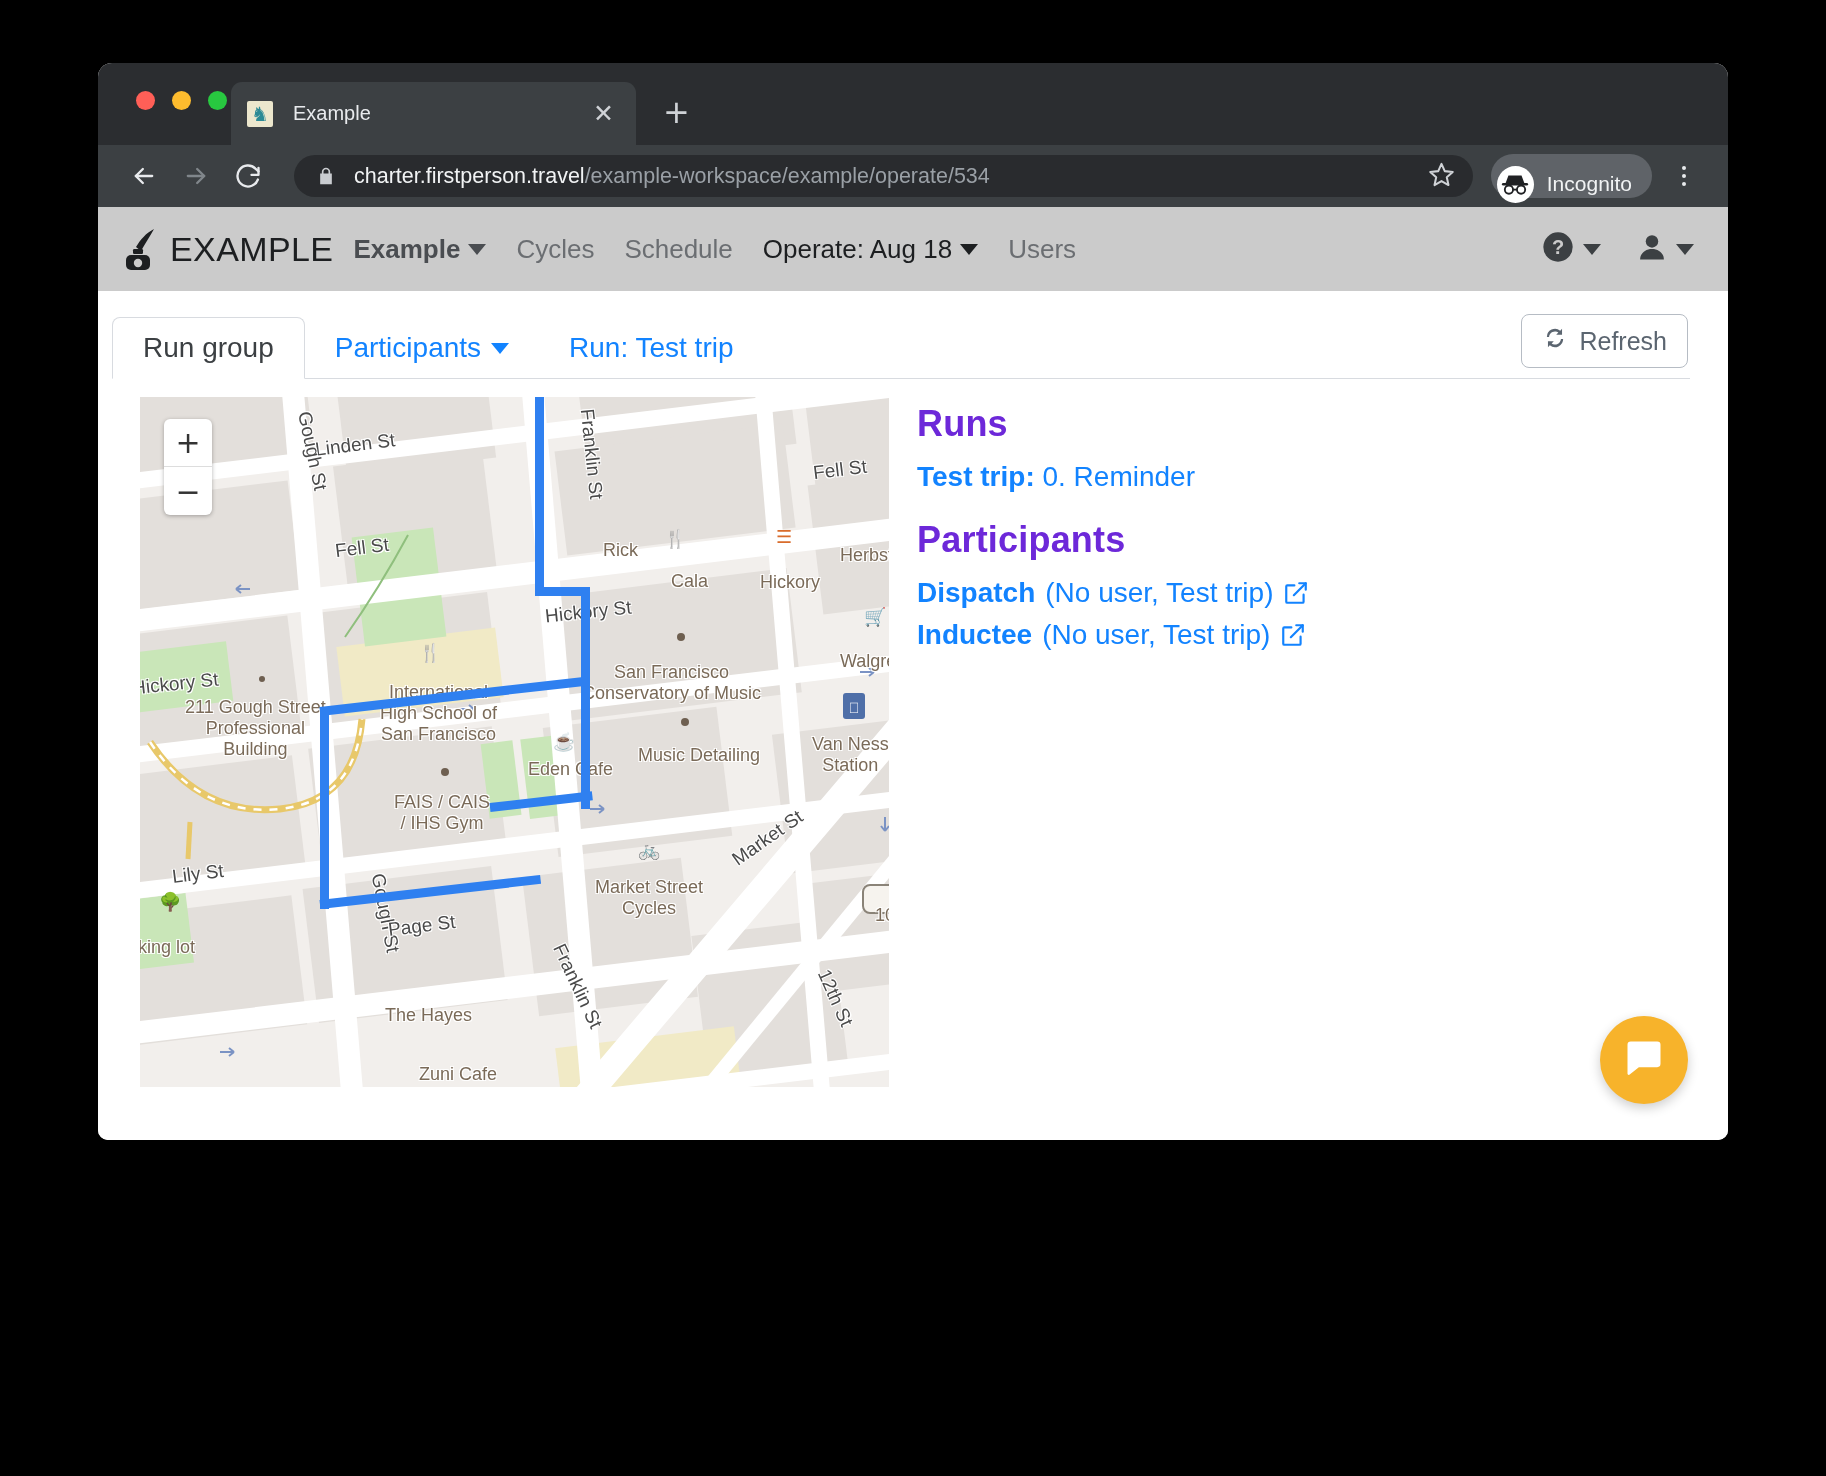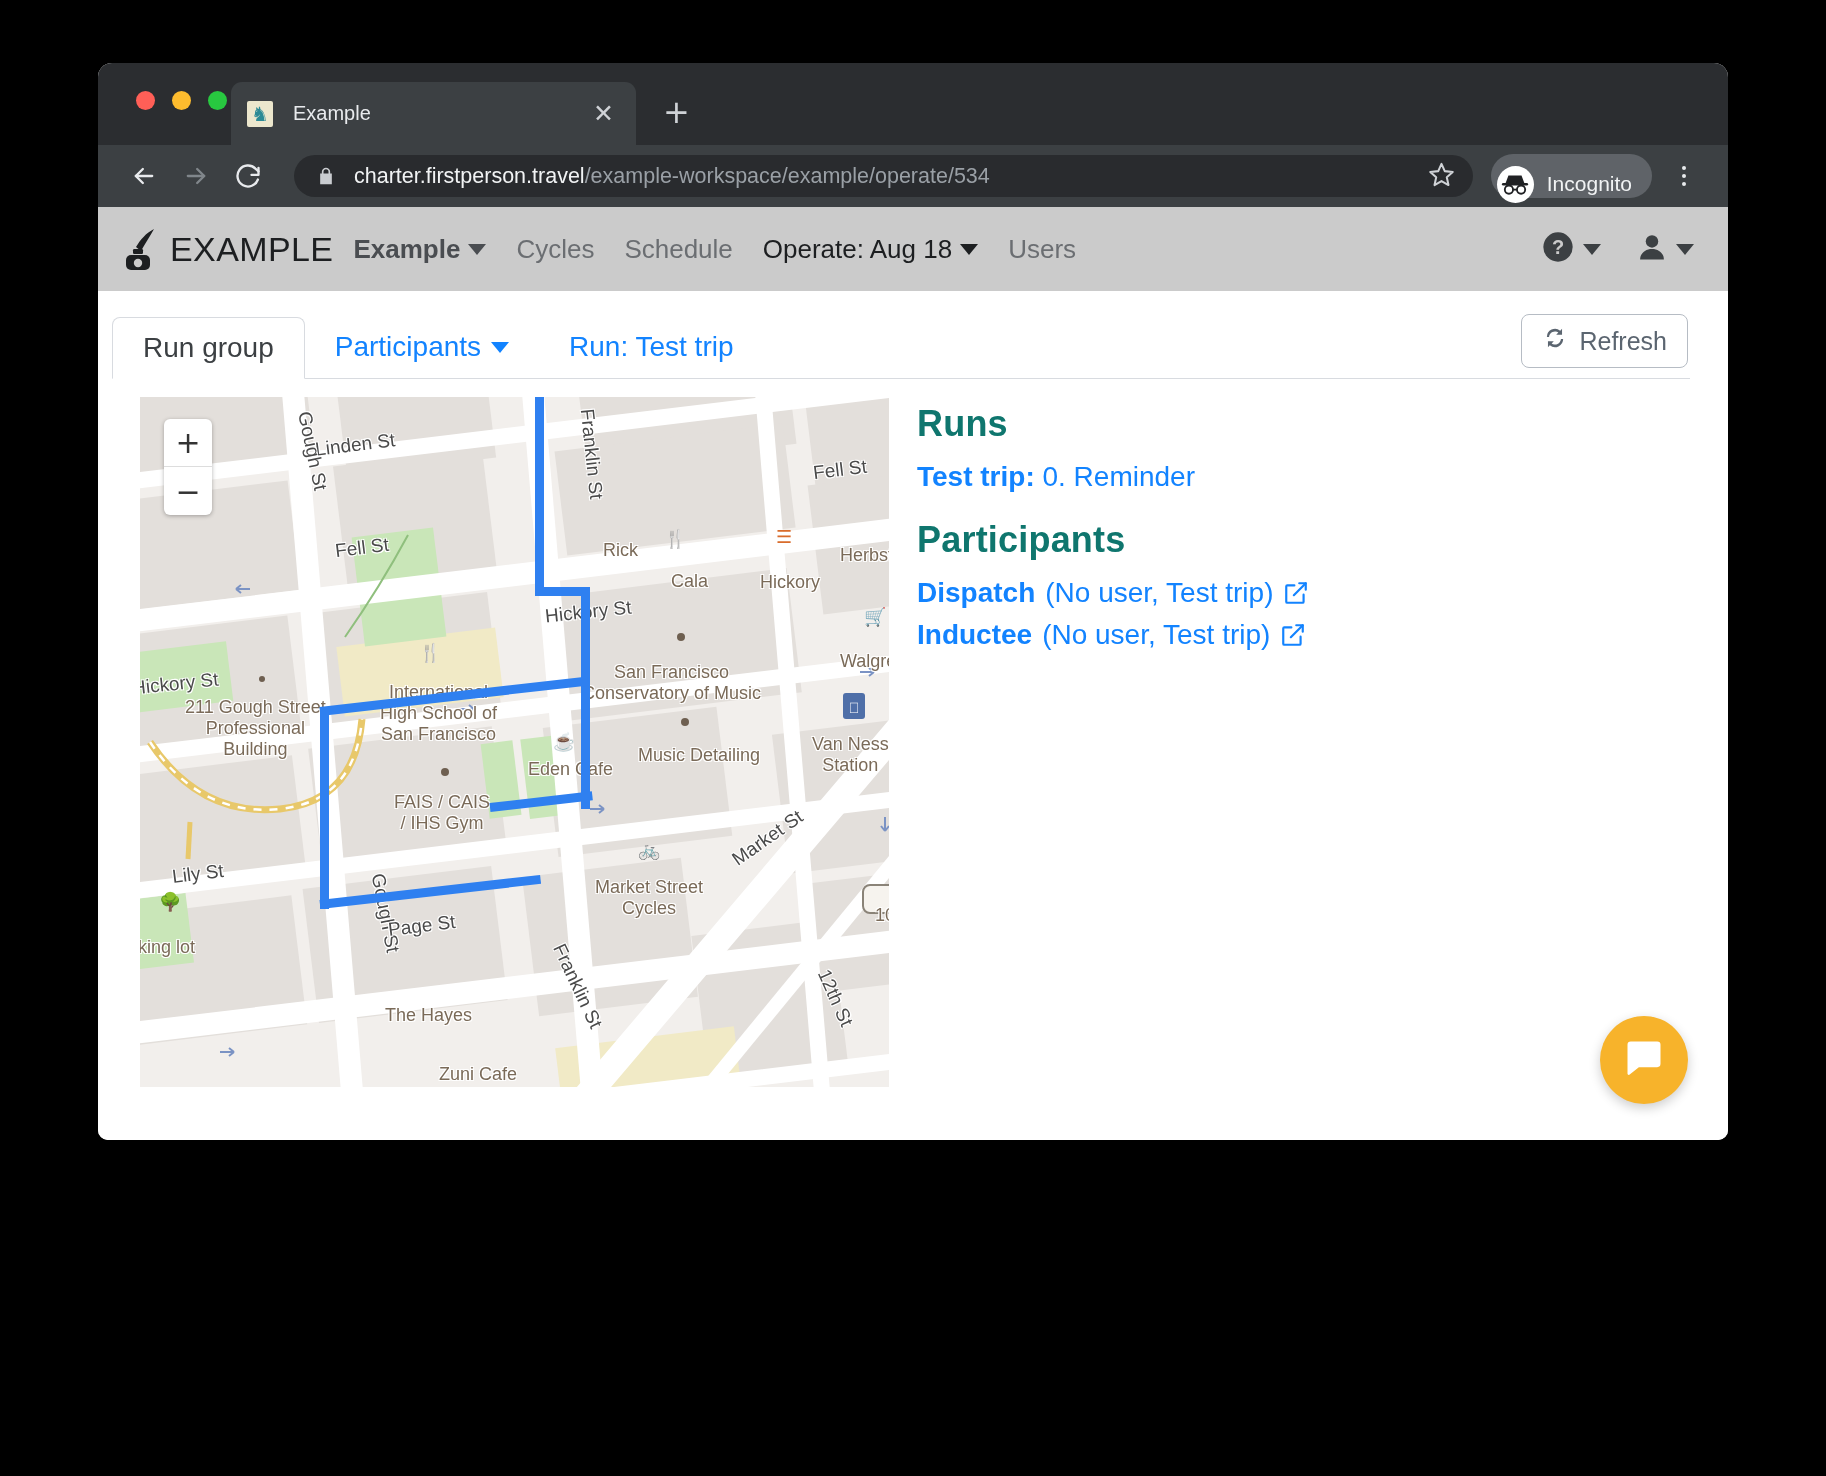--- a/index.html
+++ b/index.html
@@ -156,21 +156,21 @@
     border-right: 9px solid transparent;
     border-top: 11px solid currentColor;
     display: inline-block;
   }
   .nav-right { margin-left: auto; display: flex; align-items: center; gap: 36px; }
   .icon-btn { display: flex; align-items: center; gap: 9px; cursor: pointer; color: #3c4043; }
 
   
   .page { background: #fff; height: calc(100% - 82px - 62px - 84px); padding: 0; }
   .tabs-row {
-    display: flex; align-items: flex-end;
+    display: flex; align-items: flex-start;
     margin: 26px 38px 0 14px;
     border-bottom: 1px solid #d8dbe0;
     position: relative;
     height: 62px;
   }
   .app-tab {
     font-size: 28px;
     padding: 0 30px;
     height: 62px;
     display: flex; align-items: center; gap: 10px;
@@ -234,21 +234,21 @@
   .maplabel.street { color: #4a4a4a; font-size: 19px; }
   .maplabel.poi { color: #7a6a58; text-align: center; }
   .route {
     position: absolute;
     background: #2f80f0;
     z-index: 10;
   }
   
   .panel { padding-top: 6px; }
   .panel h2 {
-    font-size: 36px; color: #0f766e; font-weight: bold;
+    font-size: 36px; color: #6d28d9; font-weight: bold;
     margin-bottom: 16px;
     letter-spacing: .2px;
   }
   .panel h2.second { margin-top: 26px; }
   .runline { font-size: 28px; color: #1283ff; margin-bottom: 12px; }
   .runline b { font-weight: bold; }
   .plines { }
   .pline {
     font-size: 28px; color: #1283ff; margin-bottom: 10px;
     display: flex; align-items: center; gap: 10px;
@@ -533,21 +533,21 @@
             <div class="maplabel poi" style="left: 700px; top: 254px;">Walgre</div>
             <div class="maplabel poi" style="left: 45px; top: 300px;">211 Gough Street<br>Professional<br>Building</div>
             <div class="maplabel poi" style="left: 240px; top: 285px;">International<br>High School of<br>San Francisco</div>
             <div class="maplabel poi" style="left: 442px; top: 265px;">San Francisco<br>Conservatory of Music</div>
             <div class="maplabel poi" style="left: 498px; top: 348px;">Music Detailing</div>
             <div class="maplabel poi" style="left: 388px; top: 362px;">Eden Cafe</div>
             <div class="maplabel poi" style="left: 254px; top: 395px;">FAIS / CAIS<br>/ IHS Gym</div>
             <div class="maplabel poi" style="left: 672px; top: 337px;">Van Ness<br>Station</div>
             <div class="maplabel poi" style="left: 455px; top: 480px;">Market Street<br>Cycles</div>
             <div class="maplabel poi" style="left: 245px; top: 608px;">The Hayes</div>
-            <div class="maplabel poi" style="left: 299px; top: 667px;">Zuni Cafe</div>
+            <div class="maplabel poi" style="left: 279px; top: 667px;">Zuni Cafe</div>
             <div class="maplabel poi" style="left: -8px; top: 540px;">rking lot</div>
             <div class="maplabel poi" style="left: 735px; top: 508px;">10</div>
           </div>
 
         <div class="zoom-ctl">
           <div>+</div>
           <div>−</div>
         </div>
       </div>
 

